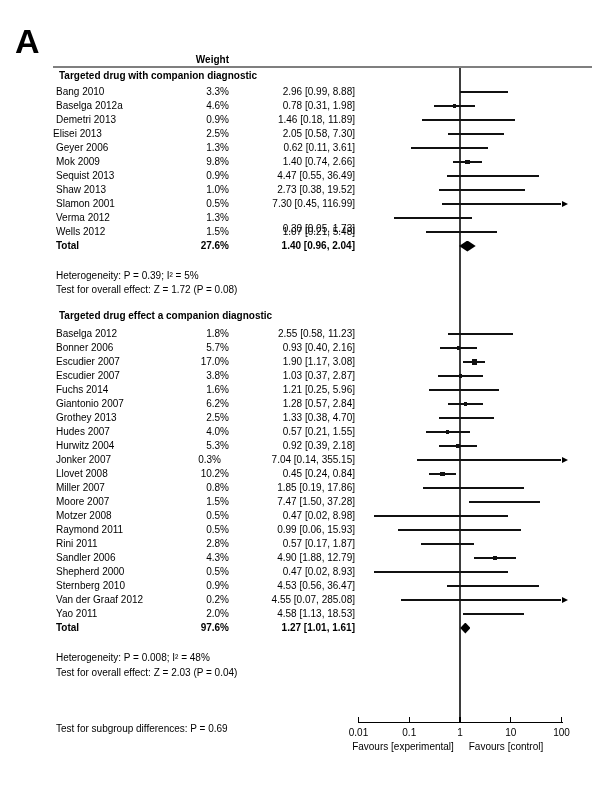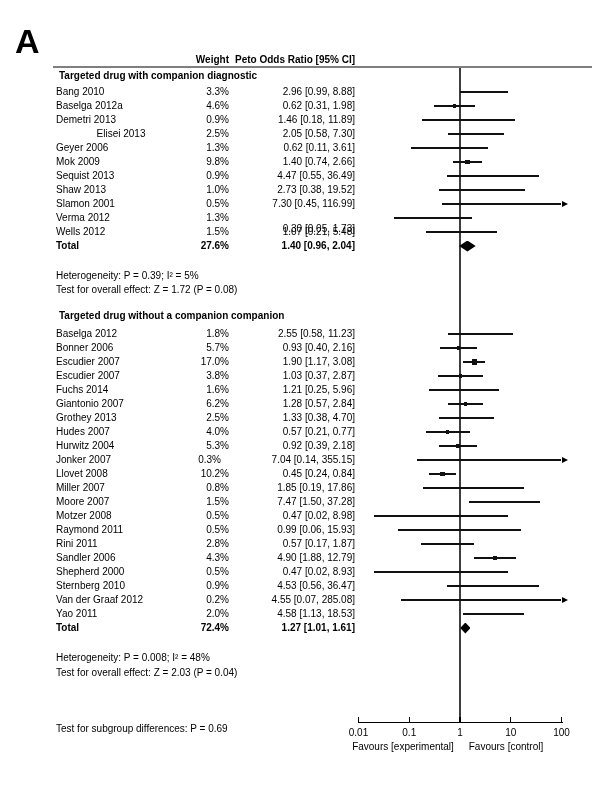--- a/index.html
+++ b/index.html
@@ -29,44 +29,43 @@
   .arrow { width:0; height:0; border-top:3px solid transparent; border-bottom:3px solid transparent; border-left:6.5px solid #000; }
   .diamond { background:#000; clip-path:polygon(0 50%, 50% 0, 100% 50%, 50% 100%); }
 </style>
 </head>
 <body>
 
 <div class="canvas">
   <div class="abs panel-label">A</div>
 
   <div class="abs txt bold r col-header col-weight">Weight</div>
-  <div class="abs txt bold r col-header col-or">Peto Odds Ratio [95% CI]</div>
 
   <div class="abs top-rule"></div>
   <div class="abs no-effect-line"></div>
   <div class="abs axis-line"></div>
 
   <div id="rows">
       <div class="abs txt bold" style="left: 59px; top: 68.5px; width: 300px;">Targeted drug with companion diagnostic</div>
       <div class="abs txt" style="left: 56px; top: 85px; width: 150px;">Bang 2010</div>
       <div class="abs txt r" style="left: 150px; top: 85px; width: 79px;">3.3%</div>
       <div class="abs txt r" style="left: 238px; top: 85px; width: 117px;">2.96 [0.99, 8.88]</div>
       <div class="abs ci-line" style="left: 459.778px; top: 91.3px; width: 48.3535px;"></div>
       <div class="abs marker" style="left: 482.46px; top: 90.5417px; width: 2.91659px; height: 2.91659px;"></div>
       <div class="abs txt" style="left: 56px; top: 99px; width: 150px;">Baselga 2012a</div>
       <div class="abs txt r" style="left: 150px; top: 99px; width: 79px;">4.6%</div>
-      <div class="abs txt r" style="left: 238px; top: 99px; width: 117px;">0.62 [0.31, 1.98]</div>
+      <div class="abs txt r" style="left: 238px; top: 99px; width: 117px;">0.78 [0.31, 1.98]</div>
       <div class="abs ci-line" style="left: 434.187px; top: 105.3px; width: 40.8692px;"></div>
       <div class="abs marker" style="left: 452.901px; top: 104.378px; width: 3.24476px; height: 3.24476px;"></div>
       <div class="abs txt" style="left: 56px; top: 113px; width: 150px;">Demetri 2013</div>
       <div class="abs txt r" style="left: 150px; top: 113px; width: 79px;">0.9%</div>
       <div class="abs txt r" style="left: 238px; top: 113px; width: 117px;">1.46 [0.18, 11.89]</div>
       <div class="abs ci-line" style="left: 422.205px; top: 119.3px; width: 92.3604px;"></div>
       <div class="abs marker" style="left: 467.317px; top: 118.976px; width: 2.04868px; height: 2.04868px;"></div>
-      <div class="abs txt" style="left: 46px; top: 127px; width: 150px; text-align: center;">Elisei 2013</div>
+      <div class="abs txt" style="left: 53px; top: 127px; width: 150px;">Elisei 2013</div>
       <div class="abs txt r" style="left: 150px; top: 127px; width: 79px;">2.5%</div>
       <div class="abs txt r" style="left: 238px; top: 127px; width: 117px;">2.05 [0.58, 7.30]</div>
       <div class="abs ci-line" style="left: 447.994px; top: 133.3px; width: 55.8197px;"></div>
       <div class="abs marker" style="left: 474.481px; top: 132.659px; width: 2.68114px; height: 2.68114px;"></div>
       <div class="abs txt" style="left: 56px; top: 141px; width: 150px;">Geyer 2006</div>
       <div class="abs txt r" style="left: 150px; top: 141px; width: 79px;">1.3%</div>
       <div class="abs txt r" style="left: 238px; top: 141px; width: 117px;">0.62 [0.11, 3.61]</div>
       <div class="abs ci-line" style="left: 411.351px; top: 147.3px; width: 76.9428px;"></div>
       <div class="abs marker" style="left: 448.344px; top: 146.88px; width: 2.24018px; height: 2.24018px;"></div>
       <div class="abs txt" style="left: 56px; top: 155px; width: 150px;">Mok 2009</div>
@@ -99,21 +98,21 @@
       <div class="abs txt r" style="left: 150px; top: 225px; width: 79px;">1.5%</div>
       <div class="abs txt r" style="left: 238px; top: 225px; width: 117px;">1.07 [0.21, 5.48]</div>
       <div class="abs ci-line" style="left: 425.603px; top: 231.3px; width: 71.8905px;"></div>
       <div class="abs marker" style="left: 460.329px; top: 230.838px; width: 2.32474px; height: 2.32474px;"></div>
       <div class="abs txt bold" style="left: 56px; top: 239px; width: 150px;">Total</div>
       <div class="abs txt r bold" style="left: 150px; top: 239px; width: 79px;">27.6%</div>
       <div class="abs txt r bold" style="left: 238px; top: 239px; width: 117px;">1.40 [0.96, 2.04]</div>
       <div class="abs diamond" style="left: 459.1px; top: 240.5px; width: 16.6135px; height: 11px;"></div>
       <div class="abs txt" style="left: 56px; top: 268.5px; width: 300px;">Heterogeneity: P = 0.39; I² = 5%</div>
       <div class="abs txt" style="left: 56px; top: 282.5px; width: 300px;">Test for overall effect: Z = 1.72 (P = 0.08)</div>
-      <div class="abs txt bold" style="left: 59px; top: 308.5px; width: 300px;">Targeted drug without a companion companion</div>
+      <div class="abs txt bold" style="left: 59px; top: 308.5px; width: 300px;">Targeted drug effect a companion diagnostic</div>
       <div class="abs txt" style="left: 56px; top: 327px; width: 150px;">Baselga 2012</div>
       <div class="abs txt r" style="left: 150px; top: 327px; width: 79px;">1.8%</div>
       <div class="abs txt r" style="left: 238px; top: 327px; width: 117px;">2.55 [0.58, 11.23]</div>
       <div class="abs ci-line" style="left: 447.994px; top: 333.3px; width: 65.3128px;"></div>
       <div class="abs marker" style="left: 479.411px; top: 332.779px; width: 2.44164px; height: 2.44164px;"></div>
       <div class="abs txt" style="left: 56px; top: 341px; width: 150px;">Bonner 2006</div>
       <div class="abs txt r" style="left: 150px; top: 341px; width: 79px;">5.7%</div>
       <div class="abs txt r" style="left: 238px; top: 341px; width: 117px;">0.93 [0.40, 2.16]</div>
       <div class="abs ci-line" style="left: 439.805px; top: 347.3px; width: 37.169px;"></div>
       <div class="abs marker" style="left: 456.657px; top: 346.256px; width: 3.48747px; height: 3.48747px;"></div>
@@ -137,21 +136,21 @@
       <div class="abs txt r" style="left: 238px; top: 397px; width: 117px;">1.28 [0.57, 2.84]</div>
       <div class="abs ci-line" style="left: 447.611px; top: 403.3px; width: 35.3953px;"></div>
       <div class="abs marker" style="left: 463.646px; top: 402.205px; width: 3.58998px; height: 3.58998px;"></div>
       <div class="abs txt" style="left: 56px; top: 411px; width: 150px;">Grothey 2013</div>
       <div class="abs txt r" style="left: 150px; top: 411px; width: 79px;">2.5%</div>
       <div class="abs txt r" style="left: 238px; top: 411px; width: 117px;">1.33 [0.38, 4.70]</div>
       <div class="abs ci-line" style="left: 438.674px; top: 417.3px; width: 55.4349px;"></div>
       <div class="abs marker" style="left: 464.945px; top: 416.659px; width: 2.68114px; height: 2.68114px;"></div>
       <div class="abs txt" style="left: 56px; top: 425px; width: 150px;">Hudes 2007</div>
       <div class="abs txt r" style="left: 150px; top: 425px; width: 79px;">4.0%</div>
-      <div class="abs txt r" style="left: 238px; top: 425px; width: 117px;">0.57 [0.21, 0.77]</div>
+      <div class="abs txt r" style="left: 238px; top: 425px; width: 117px;">0.57 [0.21, 1.55]</div>
       <div class="abs ci-line" style="left: 425.603px; top: 431.3px; width: 44.0567px;"></div>
       <div class="abs marker" style="left: 446.061px; top: 430.45px; width: 3.1px; height: 3.1px;"></div>
       <div class="abs txt" style="left: 56px; top: 439px; width: 150px;">Hurwitz 2004</div>
       <div class="abs txt r" style="left: 150px; top: 439px; width: 79px;">5.3%</div>
       <div class="abs txt r" style="left: 238px; top: 439px; width: 117px;">0.92 [0.39, 2.18]</div>
       <div class="abs ci-line" style="left: 439.247px; top: 445.3px; width: 37.9301px;"></div>
       <div class="abs marker" style="left: 456.461px; top: 444.299px; width: 3.40217px; height: 3.40217px;"></div>
       <div class="abs txt" style="left: 56px; top: 453px; width: 150px;">Jonker 2007</div>
       <div class="abs txt r" style="left: 142px; top: 453px; width: 79px;">0.3%</div>
       <div class="abs txt r" style="left: 238px; top: 453px; width: 117px;">7.04 [0.14, 355.15]</div>
@@ -208,21 +207,21 @@
       <div class="abs txt r" style="left: 238px; top: 593px; width: 117px;">4.55 [0.07, 285.08]</div>
       <div class="abs ci-line" style="left: 401.389px; top: 599.3px; width: 160.111px;"></div>
       <div class="abs arrow" style="left: 561.5px; top: 597px;"></div>
       <div class="abs marker" style="left: 492.594px; top: 599.2px; width: 1.6px; height: 1.6px;"></div>
       <div class="abs txt" style="left: 56px; top: 607px; width: 150px;">Yao 2011</div>
       <div class="abs txt r" style="left: 150px; top: 607px; width: 79px;">2.0%</div>
       <div class="abs txt r" style="left: 238px; top: 607px; width: 117px;">4.58 [1.13, 18.53]</div>
       <div class="abs ci-line" style="left: 462.694px; top: 613.3px; width: 61.6509px;"></div>
       <div class="abs marker" style="left: 492.282px; top: 612.743px; width: 2.51421px; height: 2.51421px;"></div>
       <div class="abs txt bold" style="left: 56px; top: 621px; width: 150px;">Total</div>
-      <div class="abs txt r bold" style="left: 150px; top: 621px; width: 79px;">72.4%</div>
+      <div class="abs txt r bold" style="left: 150px; top: 621px; width: 79px;">97.6%</div>
       <div class="abs txt r bold" style="left: 238px; top: 621px; width: 117px;">1.27 [1.01, 1.61]</div>
       <div class="abs diamond" style="left: 460.219px; top: 622.5px; width: 10.2771px; height: 11px;"></div>
       <div class="abs txt" style="left: 56px; top: 651px; width: 300px;">Heterogeneity: P = 0.008; I² = 48%</div>
       <div class="abs txt" style="left: 56px; top: 665.5px; width: 300px;">Test for overall effect: Z = 2.03 (P = 0.04)</div>
     </div>
   <div id="axis-ticks">
       <div class="abs tick" style="left: 357.9px;"></div>
       <div class="abs txt c tick-label" style="left: 336.5px; top: 726px;">0.01</div>
       <div class="abs tick" style="left: 408.65px;"></div>
       <div class="abs txt c tick-label" style="left: 387.25px; top: 726px;">0.1</div>

